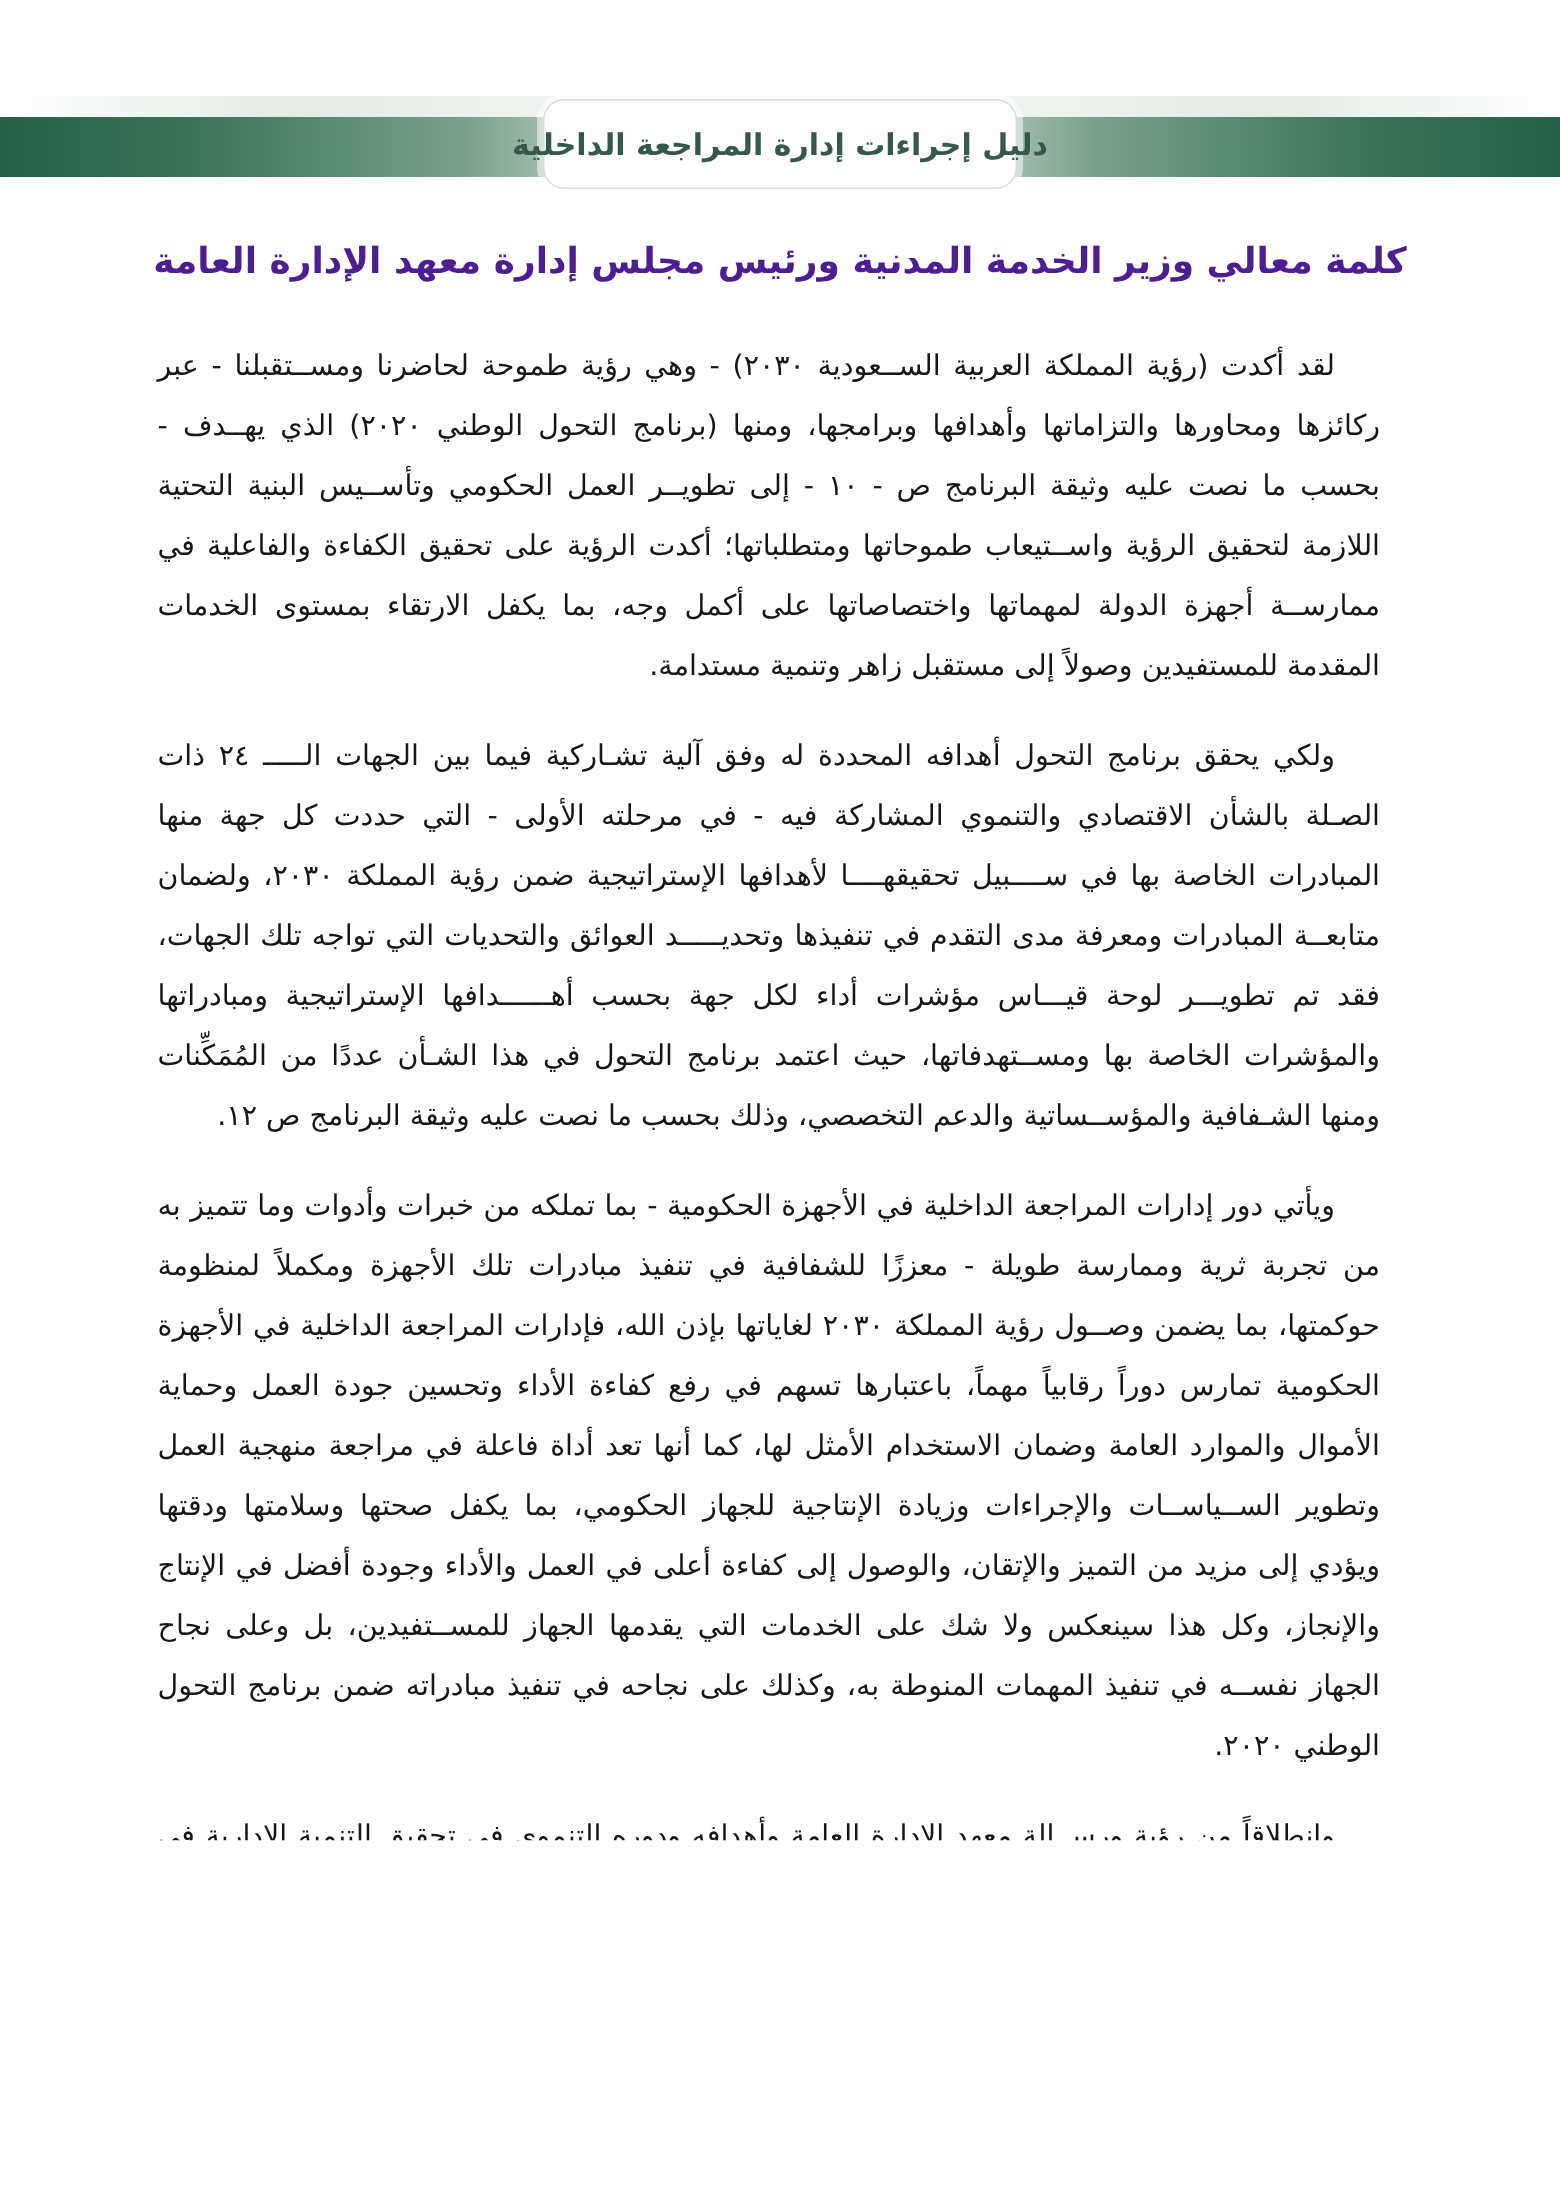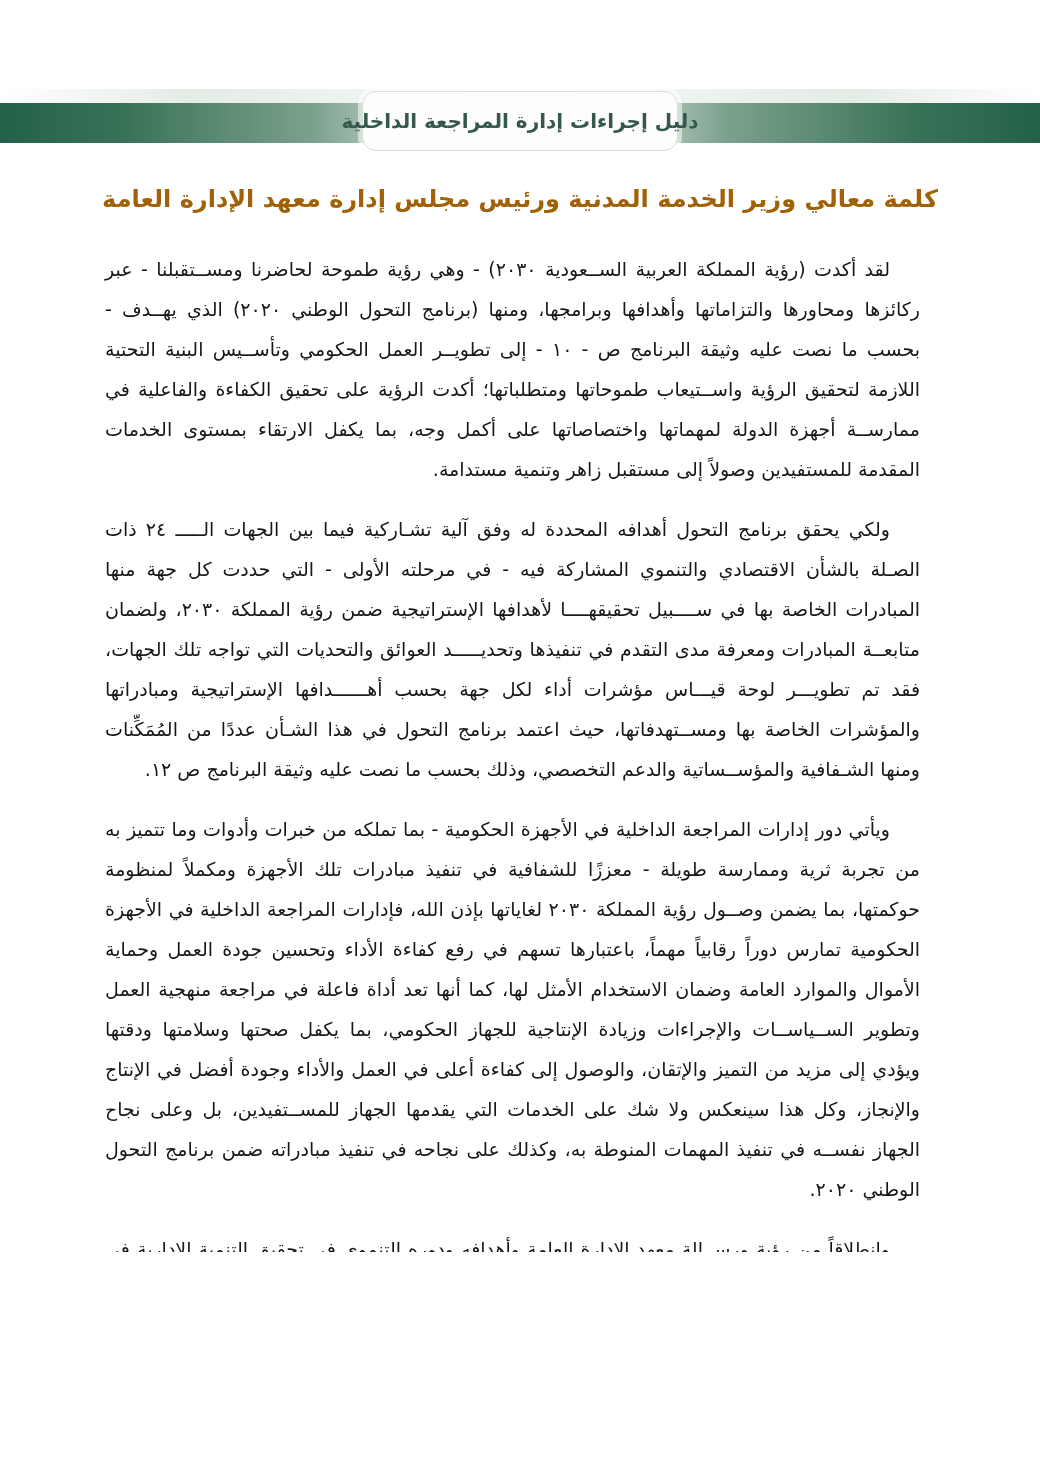--- a/index.html
+++ b/index.html
@@ -8,21 +8,20 @@
     background: #ffffff;
     font-family: "DejaVu Sans", sans-serif;
   }
   .page {
     position: relative;
     width: 1040px;
     height: 1227px;
     background: #ffffff;
     overflow: hidden;
     direction: rtl;
-    margin-top: 25px;
   }
 
   
   .header-echo {
     position: absolute;
     top: 64px;
     left: 0;
     width: 1040px;
     height: 14px;
     background: linear-gradient(to right, #ffffff 0%, #dde7e0 18%, #f6f9f7 50%, #dde7e0 82%, #ffffff 100%);
@@ -61,21 +60,21 @@
     white-space: nowrap;
   }
 
   
   .doc-title {
     position: absolute;
     top: 160px;
     left: 0;
     width: 1040px;
     text-align: center;
-    color: #a16207;
+    color: #4c1d95;
     font-size: 24px;
     font-weight: bold;
     margin: 0;
   }
 
   
   .content {
     position: absolute;
     top: 224px;
     right: 120px;

